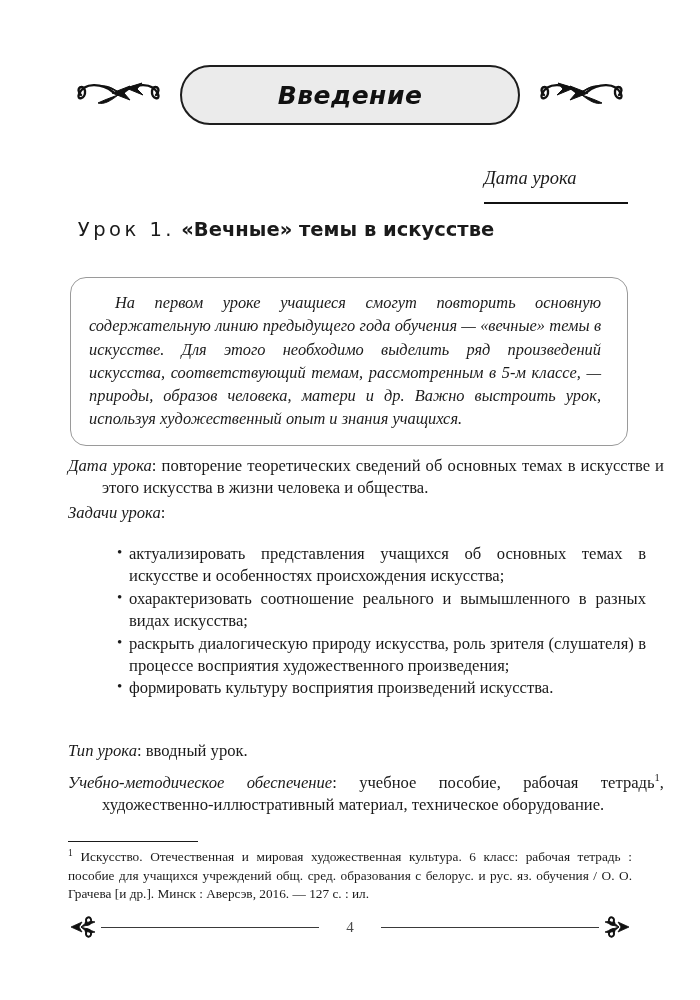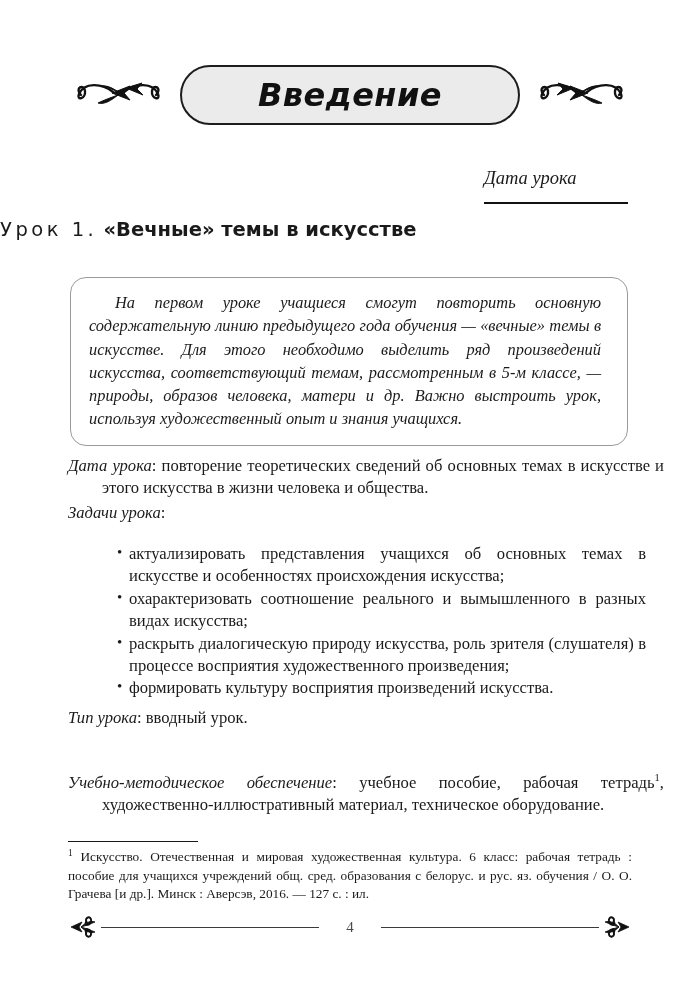--- a/index.html
+++ b/index.html
@@ -51,21 +51,21 @@
     border: 2px solid #1d1d1d;
     border-radius: 30px;
     display: flex;
     align-items: center;
     justify-content: center;
   }
   .title-box-text {
     font-family: "DejaVu Sans", sans-serif;
     font-style: italic;
     font-weight: bold;
-    font-size: 32px;
+    font-size: 25px;
     letter-spacing: 0.5px;
     color: #111111;
   }
 
   
   .date-line {
     position: absolute;
     right: 72px;
     top: 168px;
     display: flex;
@@ -82,20 +82,21 @@
     border-bottom: 2px solid #111;
     height: 13px;
   }
 
   
   .lesson-heading {
     position: absolute;
     left: 0;
     top: 218px;
     width: 572px;
+    text-align: center;
     font-family: "DejaVu Sans", sans-serif;
     font-size: 19.5px;
     color: #1a1a1a;
     white-space: nowrap;
   }
   .lesson-num {
     letter-spacing: 3.5px;
     font-weight: normal;
   }
   .lesson-name {
@@ -136,21 +137,21 @@
   .body-block .lead {
     font-style: italic;
   }
   .hang {
     padding-left: 34px;
     text-indent: -34px;
   }
 
   #block-goal { top: 455px; }
   #block-tasks-label { top: 502px; }
-  #block-type { top: 707px; }
+  #block-type { top: 740px; }
   #block-support { top: 771px; }
 
   
   .bullets {
     position: absolute;
     left: 68px;
     top: 527px;
     width: 562px;
     margin: 16px;
     padding: 0;

